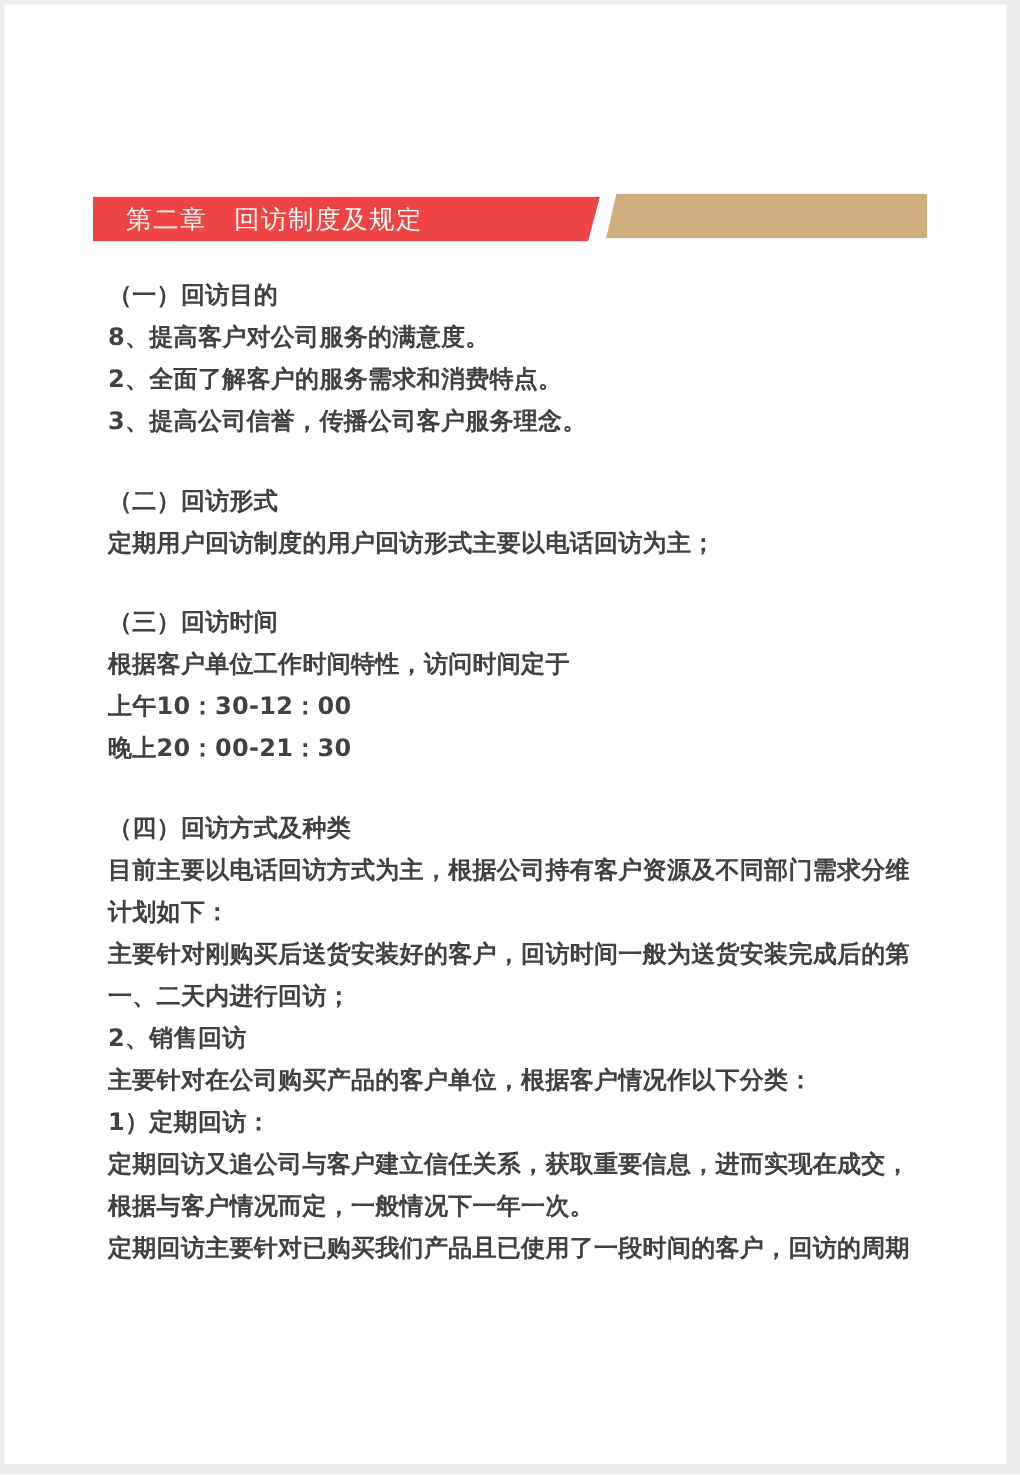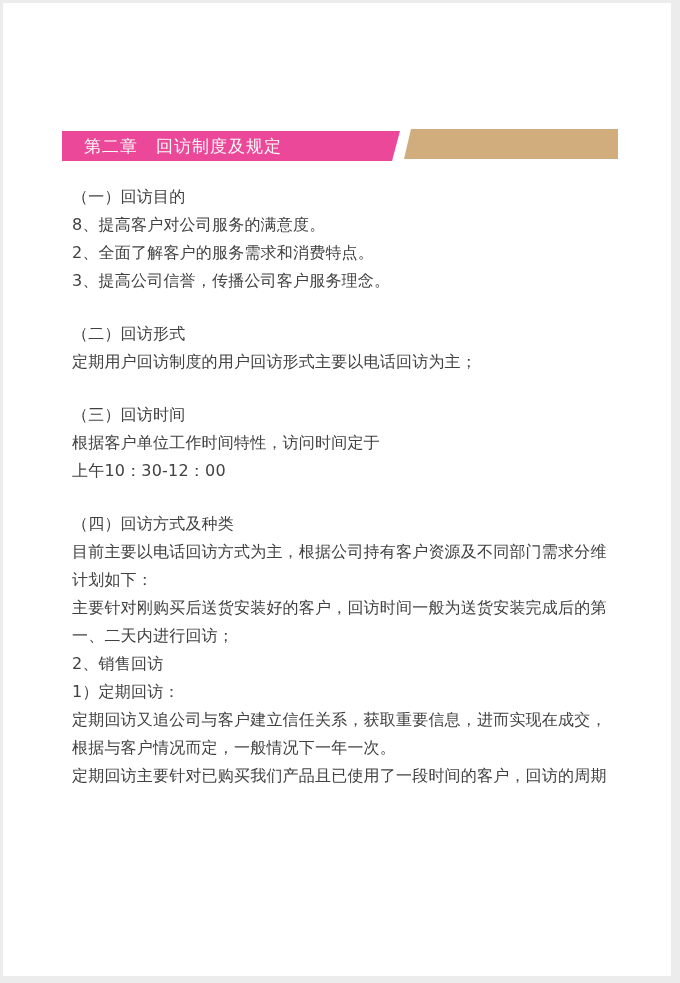--- a/index.html
+++ b/index.html
@@ -14,40 +14,40 @@
   .frame{
     position:absolute;inset:0;
     border-style:solid;border-color:#ececec;
     border-width:3px 9px 7px 3px;
     pointer-events:none;z-index:9;
   }
   
   .banner-main{
     position:absolute;left:62px;top:131px;
     width:338px;height:30px;
-    background:#ec4899;
+    background:#ef4444;
     clip-path:polygon(0 0,100% 0,calc(100% - 8px) 100%,0 100%);
     display:flex;align-items:center;
     padding-left:22px;box-sizing:border-box;
   }
   .banner-title{
     font-size:17px;color:#f8faf8;letter-spacing:1px;
     white-space:pre;
   }
   .banner-tail{
     position:absolute;left:404px;top:129px;
     width:214px;height:30px;
     background:#d1ac7d;
     clip-path:polygon(7px 0,100% 0,100% 100%,0 100%);
   }
   
   .content{
     position:absolute;left:72px;top:183px;width:546px;
   }
-  .section{margin-top:25px;}
+  .section{margin-top:25px;font-weight:bold;}
   .section.first{margin-top:0;}
   .line{
     font-size:16px;line-height:28px;color:#414141;
     white-space:nowrap;letter-spacing:0.2px;
   }
 </style>
 </head>
 <body>
 
 <div class="frame"></div>
@@ -68,28 +68,30 @@
 
   <div class="section">
     <div class="line">（二）回访形式</div>
     <div class="line">定期用户回访制度的用户回访形式主要以电话回访为主；</div>
   </div>
 
   <div class="section">
     <div class="line">（三）回访时间</div>
     <div class="line">根据客户单位工作时间特性，访问时间定于</div>
     <div class="line">上午10：30-12：00</div>
+    <div class="line">晚上20：00-21：30</div>
   </div>
 
   <div class="section">
     <div class="line">（四）回访方式及种类</div>
     <div class="line">目前主要以电话回访方式为主，根据公司持有客户资源及不同部门需求分维</div>
     <div class="line">计划如下：</div>
     <div class="line">主要针对刚购买后送货安装好的客户，回访时间一般为送货安装完成后的第</div>
     <div class="line">一、二天内进行回访；</div>
     <div class="line">2、销售回访</div>
+    <div class="line">主要针对在公司购买产品的客户单位，根据客户情况作以下分类：</div>
     <div class="line">1）定期回访：</div>
     <div class="line">定期回访又追公司与客户建立信任关系，获取重要信息，进而实现在成交，</div>
     <div class="line">根据与客户情况而定，一般情况下一年一次。</div>
     <div class="line">定期回访主要针对已购买我们产品且已使用了一段时间的客户，回访的周期</div>
   </div>
 
 </div>
 
 </body></html>

